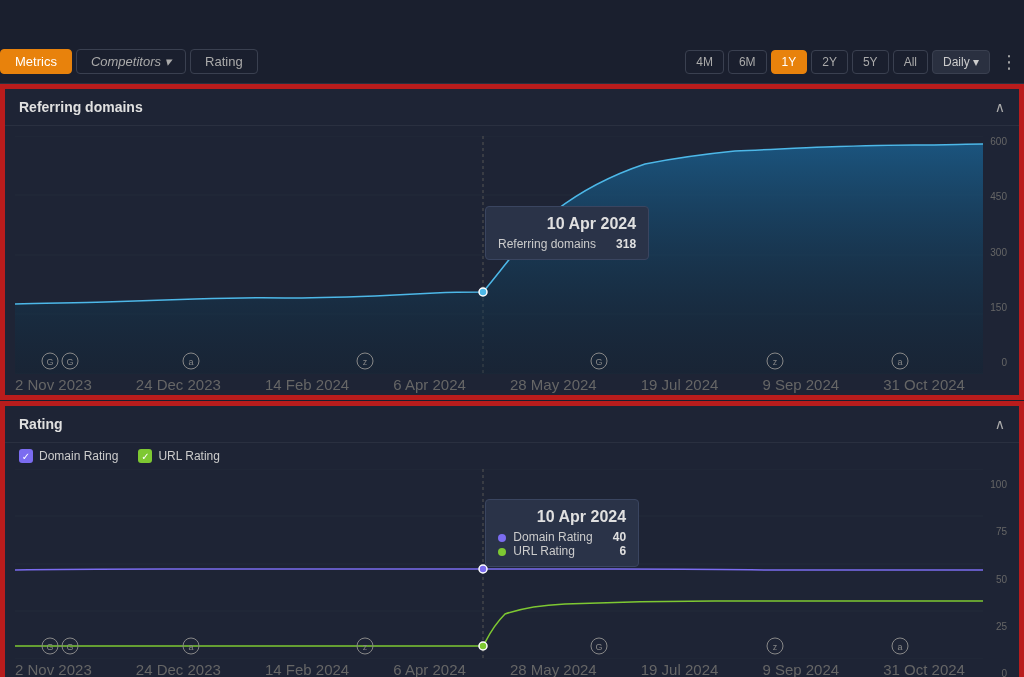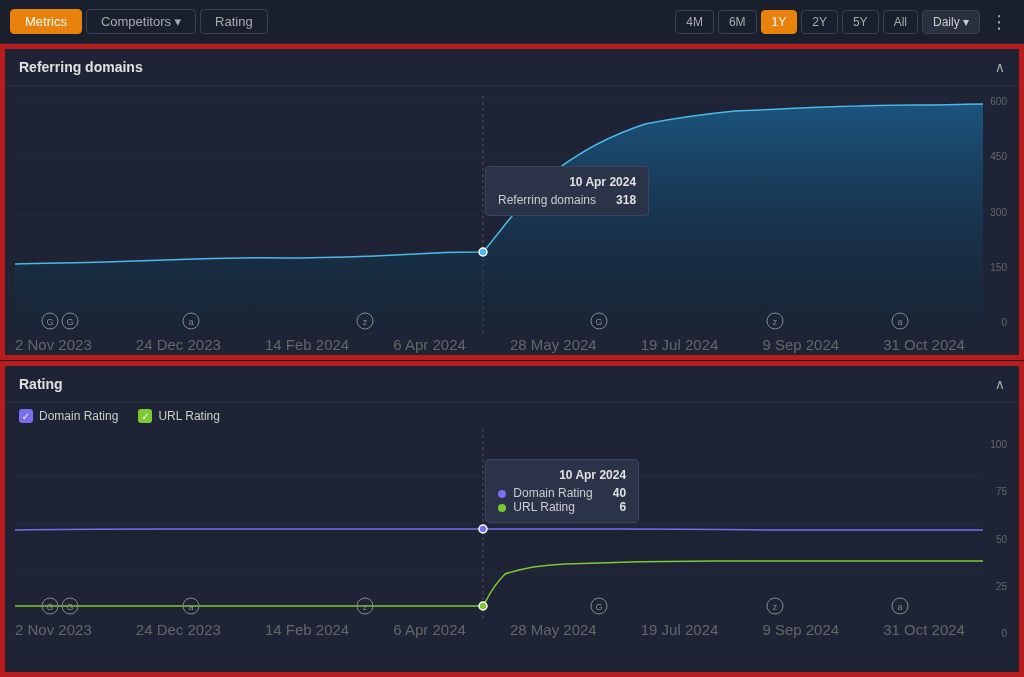--- a/index.html
+++ b/index.html
@@ -11,41 +11,42 @@
       width: 1024px;
       height: 677px;
       overflow: hidden;
     }
 
     
     .toolbar {
       display: flex;
       align-items: center;
       justify-content: space-between;
-      padding: 6px 10px;
+      padding: 6px 0;
       background: #1a1f2e;
       border-bottom: 1px solid #2a3040;
       height: 44px;
+      margin-top: 40px;
     }
     .toolbar-left { display: flex; gap: 4px; }
     .tab-btn {
       padding: 4px 14px;
       border-radius: 4px;
       border: 1px solid #3a4050;
       background: transparent;
       color: #aaa;
       cursor: pointer;
       font-size: 13px;
     }
     .tab-btn.active {
       background: #e8820c;
       border-color: #e8820c;
       color: #fff;
     }
-    .tab-btn.dropdown { display: flex; align-items: center; gap: 4px; }
+    .tab-btn.dropdown { display: flex; align-items: center; gap: 4px; font-style: italic; }
     .toolbar-right { display: flex; align-items: center; gap: 4px; }
     .time-btn {
       padding: 4px 10px;
       border-radius: 4px;
       border: 1px solid #3a4050;
       background: transparent;
       color: #aaa;
       cursor: pointer;
       font-size: 12px;
     }
@@ -128,21 +129,21 @@
       border: 1px solid #3a4560;
       border-radius: 4px;
       padding: 8px 12px;
       pointer-events: none;
       z-index: 10;
     }
     .tooltip-date {
       font-weight: 700;
       color: #e0e0e0;
       margin-bottom: 4px;
-      font-size: 12px;
+      font-size: 16px;
     }
     .tooltip-row {
       display: flex;
       justify-content: space-between;
       gap: 20px;
       font-size: 12px;
       color: #ccc;
     }
     .tooltip-value { font-weight: 700; color: #e0e0e0; }
 

